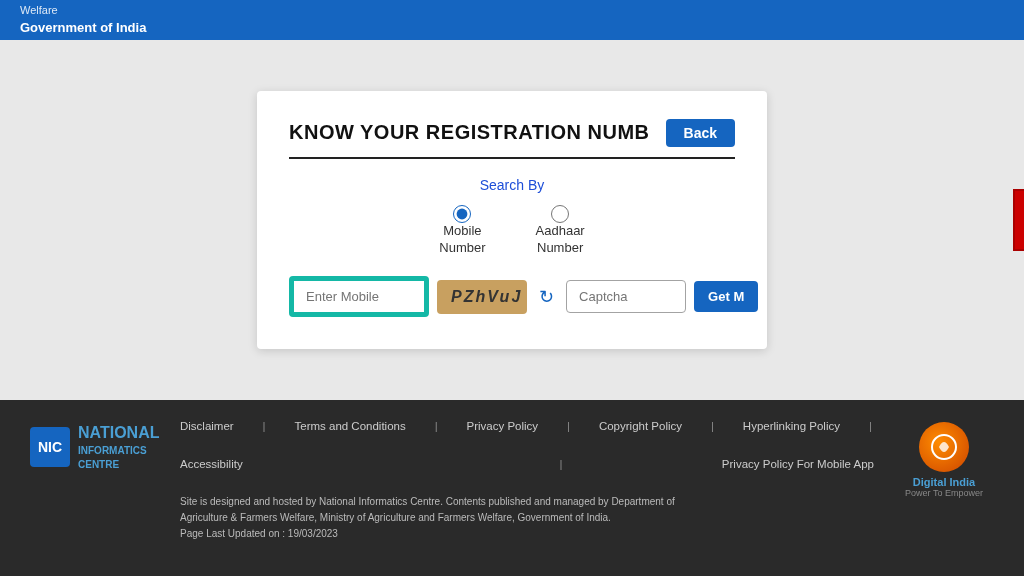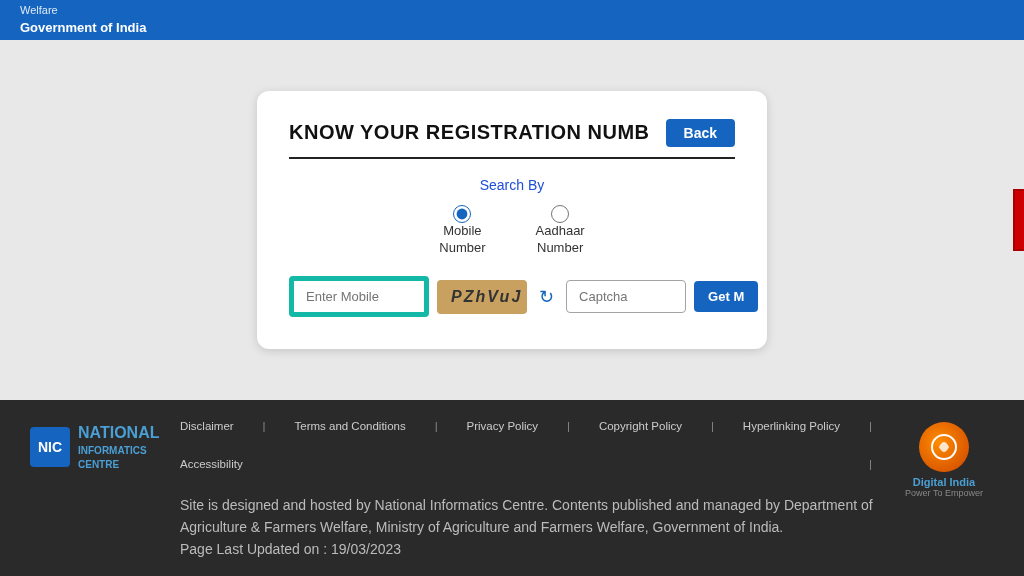--- a/index.html
+++ b/index.html
@@ -34,21 +34,21 @@
       height: 360px;
       display: flex;
       justify-content: center;
       align-items: center;
       position: relative;
     }
 
     
     .card {
       background: white;
-      border-radius: 12px;
+      border-radius: 4px;
       width: 510px;
       padding: 28px 32px 32px 32px;
       box-shadow: 0 2px 10px rgba(0,0,0,0.15);
       position: relative;
     }
 
     .card-title-row {
       display: flex;
       justify-content: space-between;
       align-items: center;
@@ -242,21 +242,21 @@
       cursor: pointer;
     }
 
     .footer-separator {
       color: #888;
       margin: 0 2px;
     }
 
     .footer-desc {
       color: #bbb;
-      font-size: 14px;
+      font-size: 10px;
       line-height: 1.6;
       margin-top: 20px;
     }
 
     .digital-india-logo {
       display: flex;
       flex-direction: column;
       align-items: center;
       min-width: 100px;
       margin-top: 4px;
@@ -361,20 +361,21 @@
       <span class="footer-separator">|</span>
       <a class="footer-link">Privacy Policy</a>
       <span class="footer-separator">|</span>
       <a class="footer-link">Copyright Policy</a>
       <span class="footer-separator">|</span>
       <a class="footer-link">Hyperlinking Policy</a>
       <span class="footer-separator">|</span>
       <a class="footer-link">Accessibility</a>
       <br>
       <span class="footer-separator">|</span>
+      <a class="footer-link">Privacy Policy For Mobile App</a>
     </div>
     <div class="footer-desc">
       <span>Site is designed and hosted by National Informatics Centre. Contents published and managed by Department of</span><br>
       <span>Agriculture &amp; Farmers Welfare, Ministry of Agriculture and Farmers Welfare, Government of India.</span><br>
       <span>Page Last Updated on : 19/03/2023</span>
     </div>
   </div>
 
   <div class="digital-india-logo">
     <div class="di-circle">

